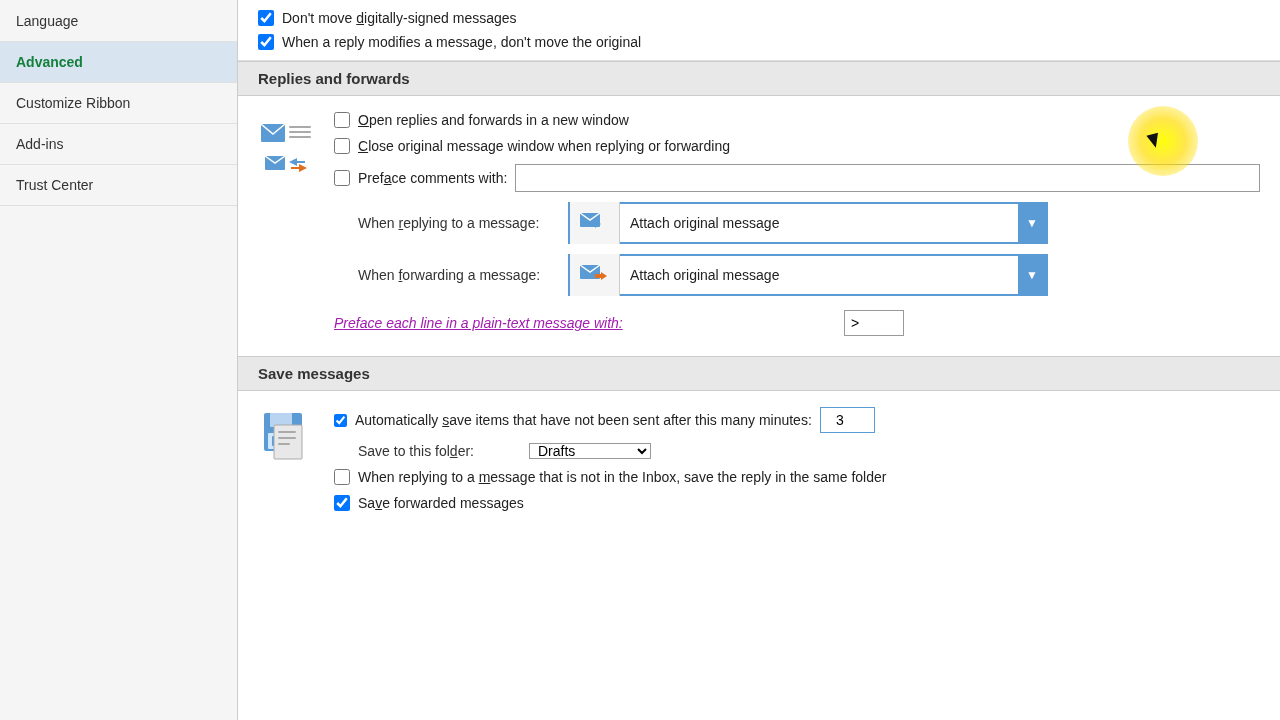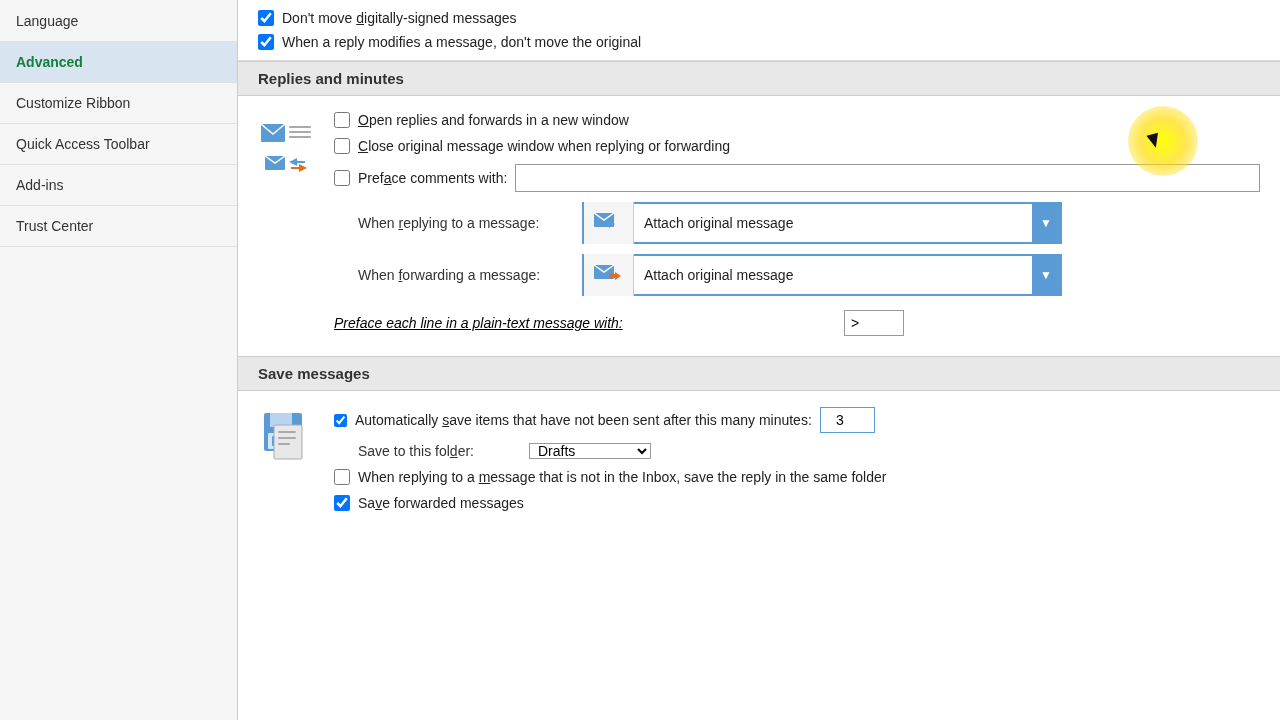--- a/index.html
+++ b/index.html
@@ -93,21 +93,21 @@
     .checkbox-row label {
       font-size: 14px;
       color: #222;
       cursor: pointer;
     }
 
     
     .field-row {
       display: flex;
       align-items: center;
-      gap: 24px;
+      gap: 10px;
       padding-left: 24px;
     }
     .field-label {
       font-size: 14px;
       color: #333;
       min-width: 200px;
     }
     .preface-input {
       flex: 1;
       height: 28px;
@@ -162,21 +162,21 @@
     
     .preface-line-row {
       display: flex;
       align-items: center;
       gap: 10px;
       padding-left: 0px;
       margin-top: 4px;
     }
     .preface-line-label {
       font-size: 14px;
-      color: #000000;
+      color: #a21caf;
       min-width: 500px;
       font-style: italic;
       text-decoration: underline;
     }
     .preface-line-input {
       width: 60px;
       height: 26px;
       border: 1px solid #999;
       padding: 2px 6px;
       font-size: 14px;
@@ -276,23 +276,20 @@
   <div class="sidebar-item">
     <span>Language</span>
   </div>
   <div class="sidebar-item active">
     <span>Advanced</span>
   </div>
   <div class="sidebar-item">
     <span>Customize Ribbon</span>
   </div>
   <div class="sidebar-item">
-    <span>Quick Access Toolbar</span>
-  </div>
-  <div class="sidebar-item">
     <span>Add-ins</span>
   </div>
   <div class="sidebar-item">
     <span>Trust Center</span>
   </div>
 </div>
 
 <div class="main-content">
 
   <div class="top-checks">
@@ -300,21 +297,21 @@
       <input type="checkbox" checked="" style="">
       <label>Don't move <span style="text-decoration:underline">d</span>igitally-signed messages</label>
     </div>
     <div class="checkbox-row">
       <input type="checkbox" checked="" style="">
       <label>When a reply modifies a message, don't move the original</label>
     </div>
   </div>
 
   <div class="section-header">
-    <span>Replies and minutes</span>
+    <span>Replies and forwards</span>
   </div>
 
   <div class="section-body">
 
     <div class="section-icon">
       <div class="replies-icon-wrapper">
 
         <svg width="54" height="26" viewBox="0 0 54 26">
           <rect x="0" y="2" width="24" height="18" fill="#5b9bd5" rx="1"></rect>
           <polyline points="0,2 12,12 24,2" fill="none" stroke="white" stroke-width="1.5"></polyline>

